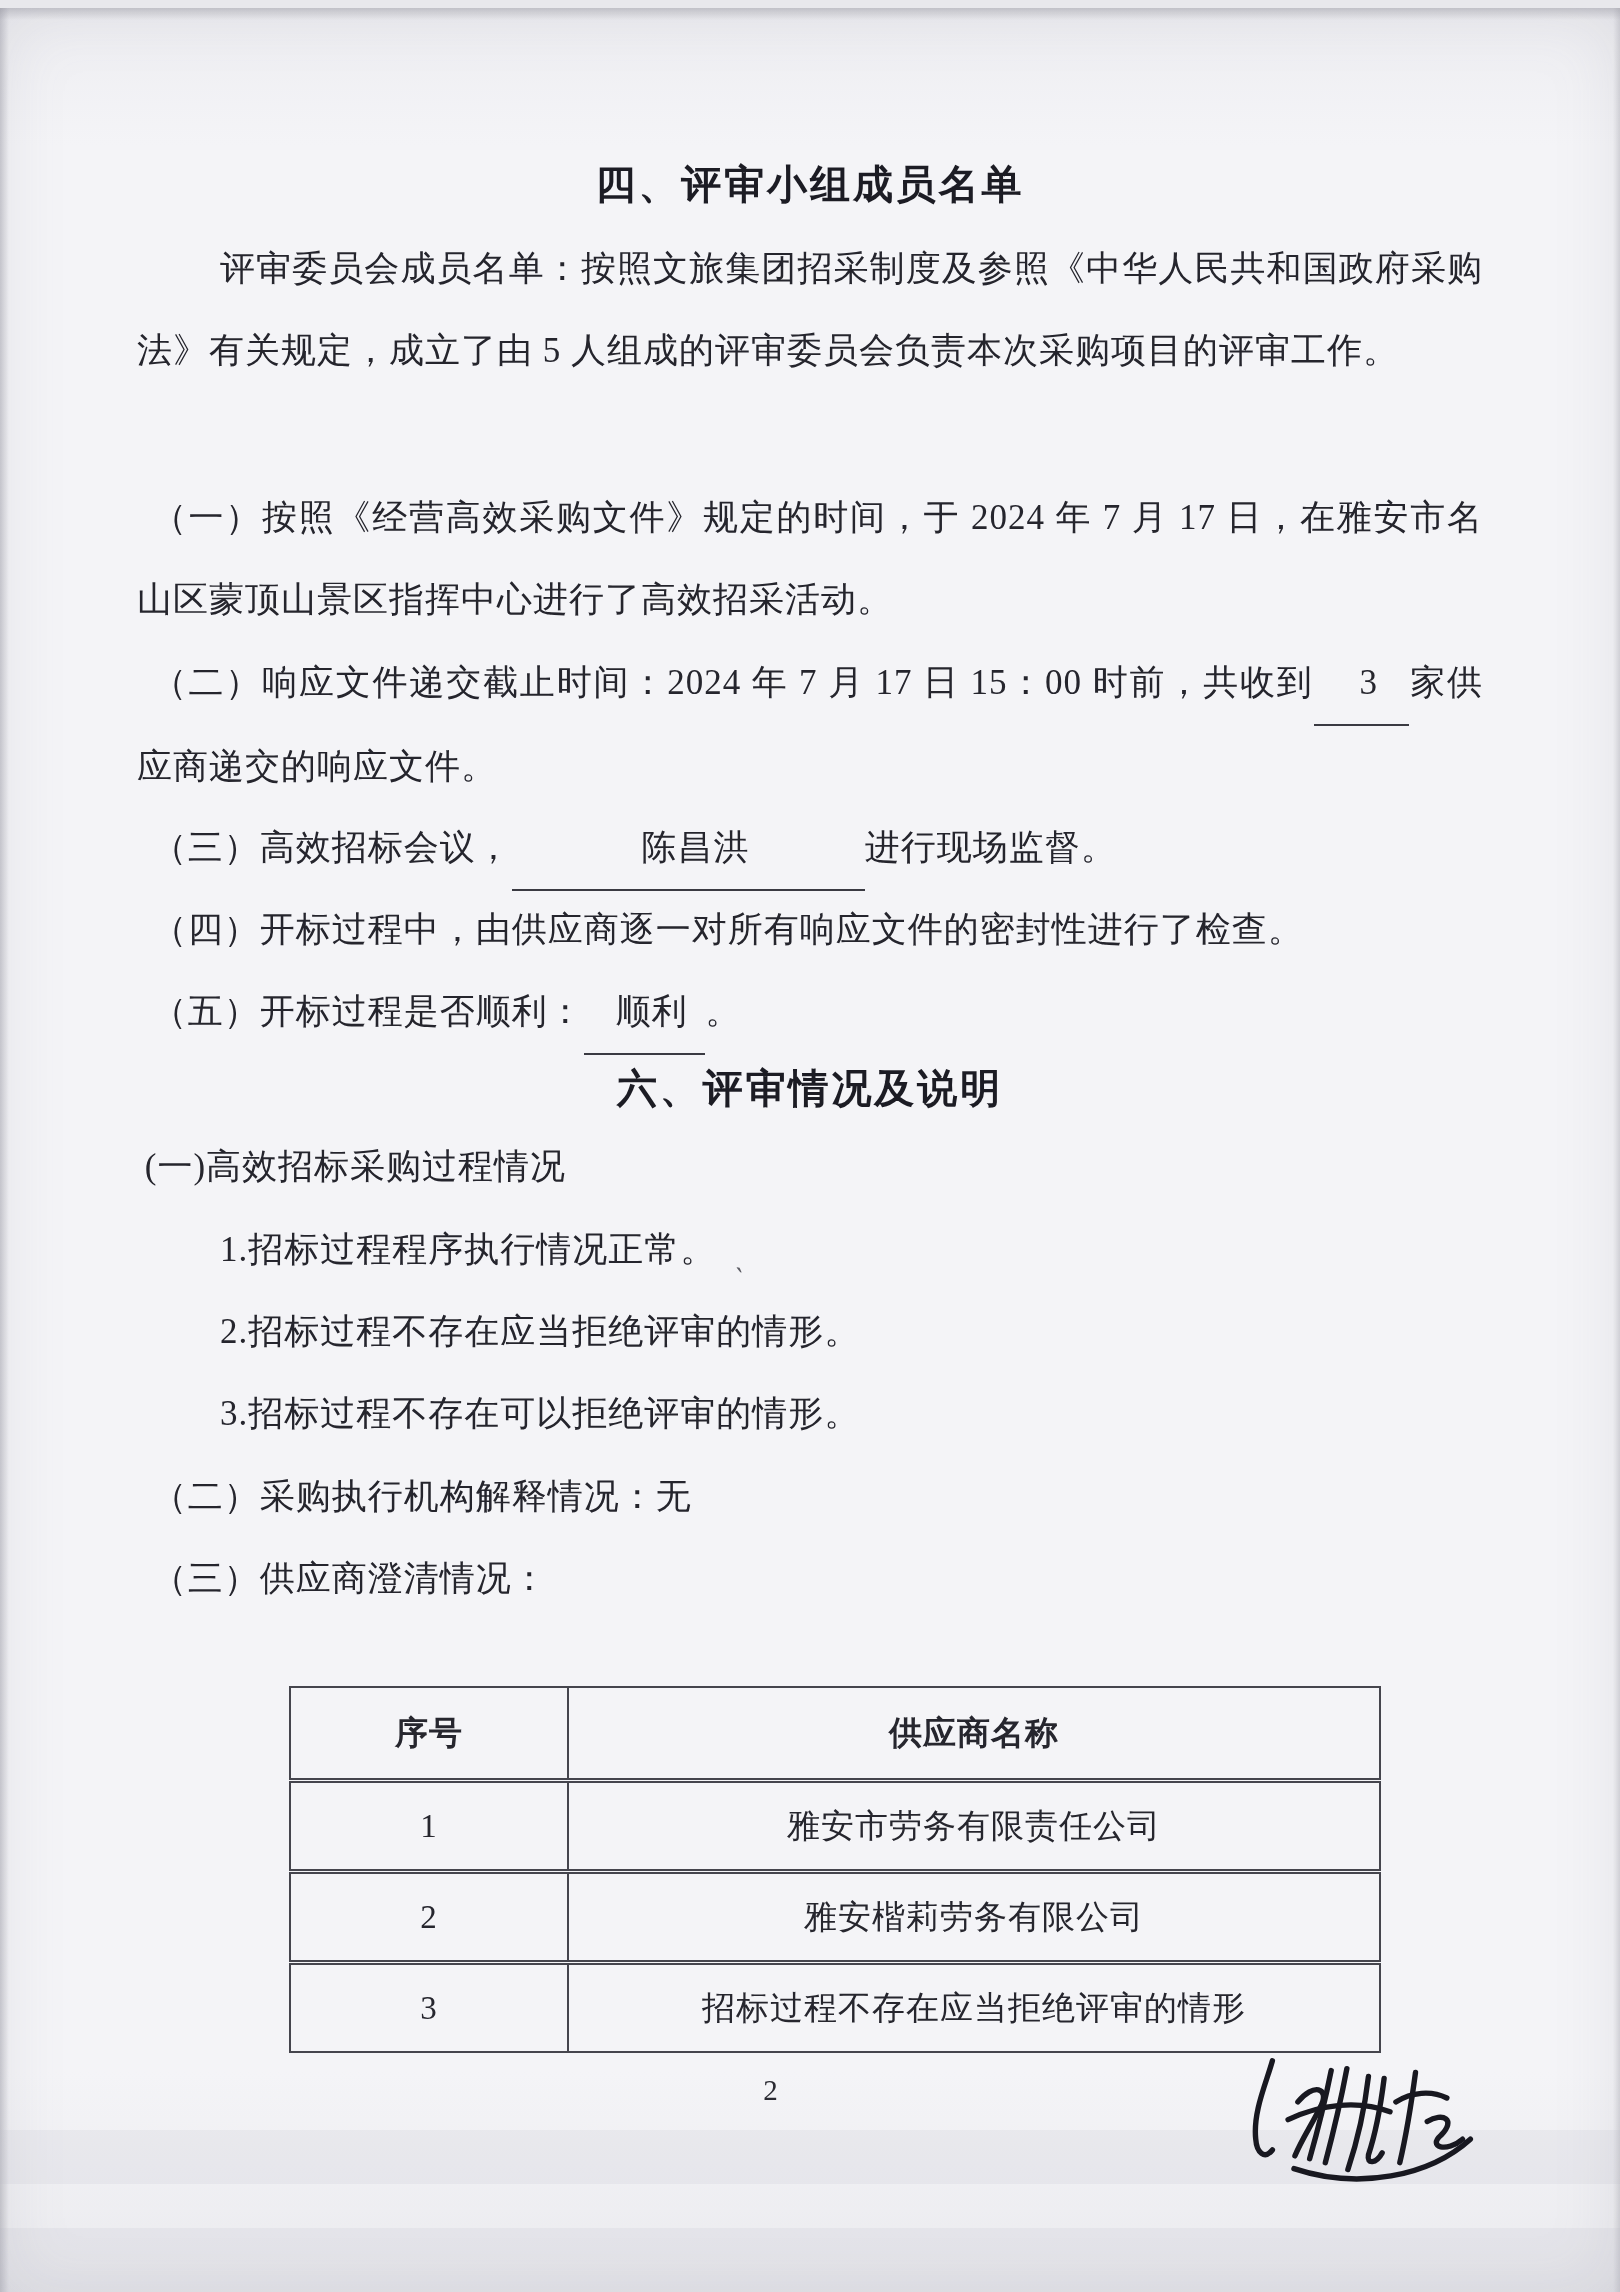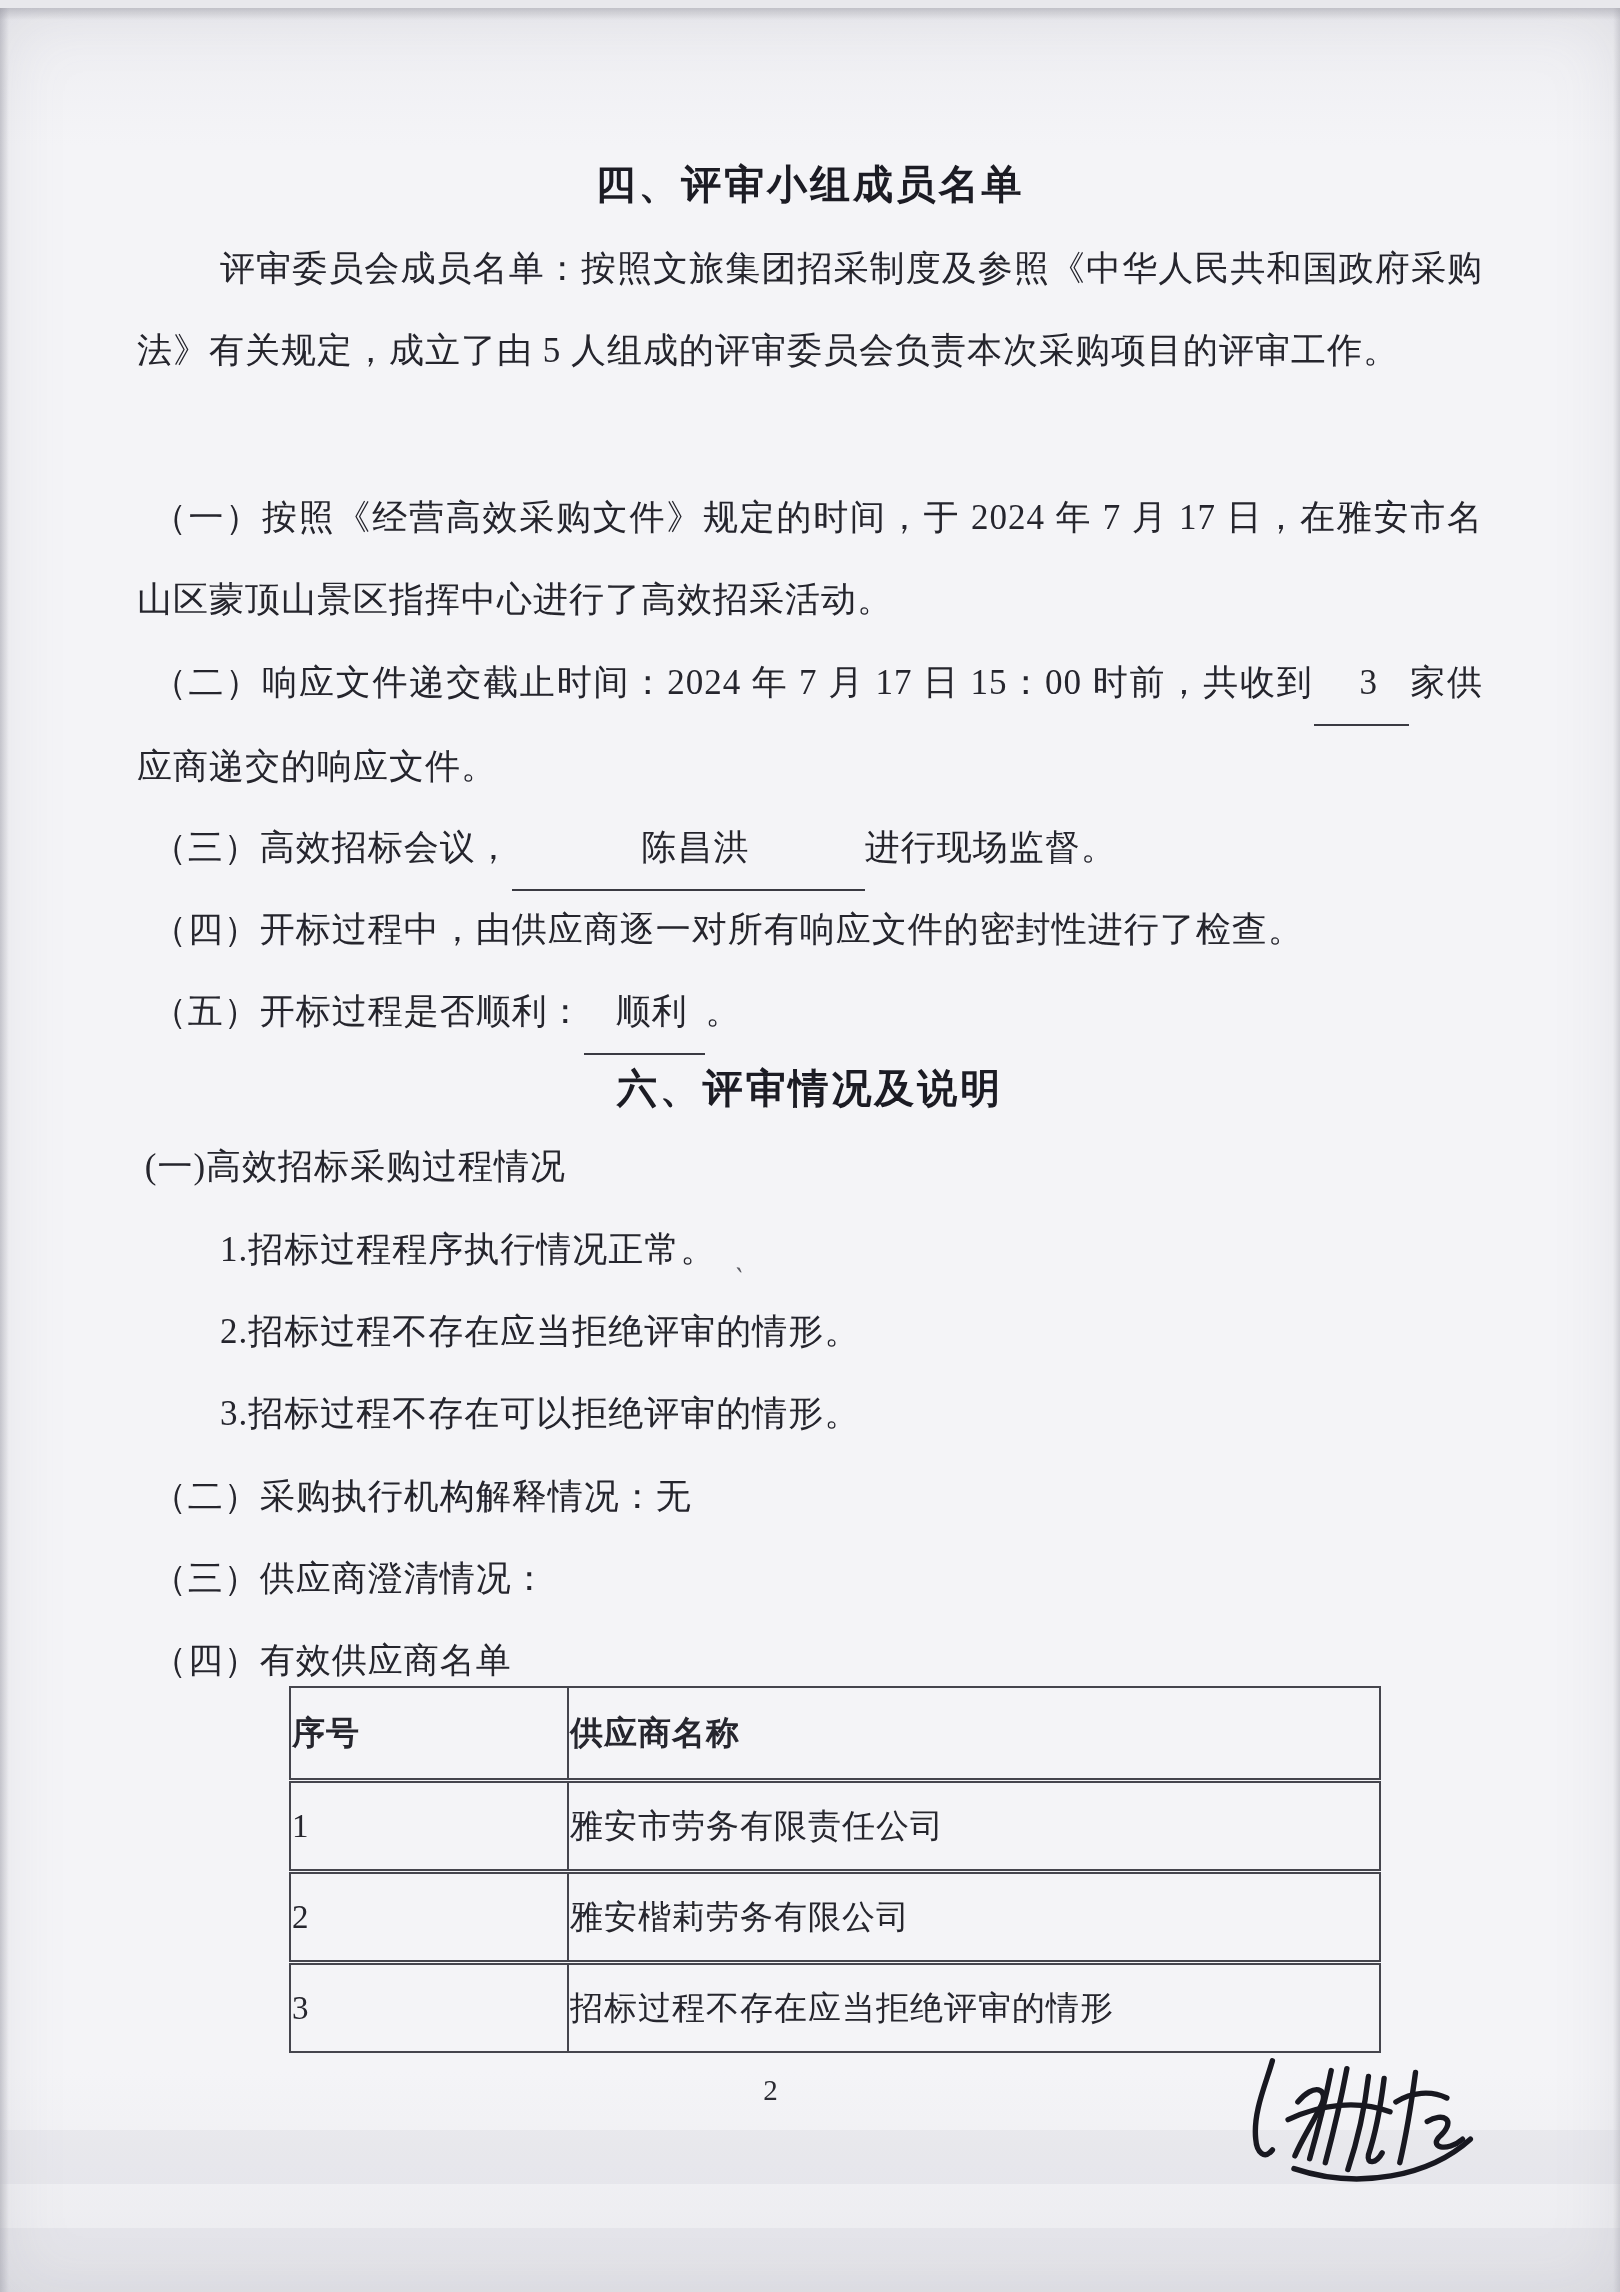--- a/index.html
+++ b/index.html
@@ -54,21 +54,21 @@
     border-bottom:2px solid #3a3a42;padding:0 7.8px;
   }
 
   table.suppliers{
     position:absolute;left:289px;top:1678px;width:1092px;
     border-collapse:collapse;
     font-size:33px;letter-spacing:1px;color:#26262e;
   }
   table.suppliers th,table.suppliers td{
     border-left:2px solid #45454d;border-right:2px solid #45454d;
-    text-align:left;vertical-align:middle;font-weight:normal;
+    text-align:center;vertical-align:middle;font-weight:normal;
   }
   table.suppliers thead th{
     height:88px;border-top:2.9px solid #45454d;border-bottom:5.9px double #45454d;
     font-weight:600;
   }
   table.suppliers tbody td{height:84px;border-bottom:5.9px double #45454d;}
   table.suppliers tbody tr:last-child td{border-bottom:2.9px solid #45454d;}
   table.suppliers .col-no{width:274px;}
 
   .page-num{
@@ -111,21 +111,20 @@
   <div class="heading" style="top:1053px">六、评审情况及说明</div>
 
   <div class="line ind-sm" style="top:1118px">(一)高效招标采购过程情况</div>
 
   <div class="line ind-sub" style="top:1201px">1.招标过程程序执行情况正常。</div>
   <div class="line ind-sub" style="top:1283px">2.招标过程不存在应当拒绝评审的情形。</div>
   <div class="line ind-sub" style="top:1365px">3.招标过程不存在可以拒绝评审的情形。</div>
 
   <div class="line ind-item" style="top:1448px">（二）采购执行机构解释情况：无</div>
   <div class="line ind-item" style="top:1530px">（三）供应商澄清情况：</div>
-  <div class="line ind-item" style="top:1612px">（四）有效供应商名单</div>
 
   <div class="stray-mark">`</div>
 
   <table class="suppliers">
     <thead>
       <tr>
         <th class="col-no">序号</th>
         <th>供应商名称</th>
       </tr>
     </thead>

